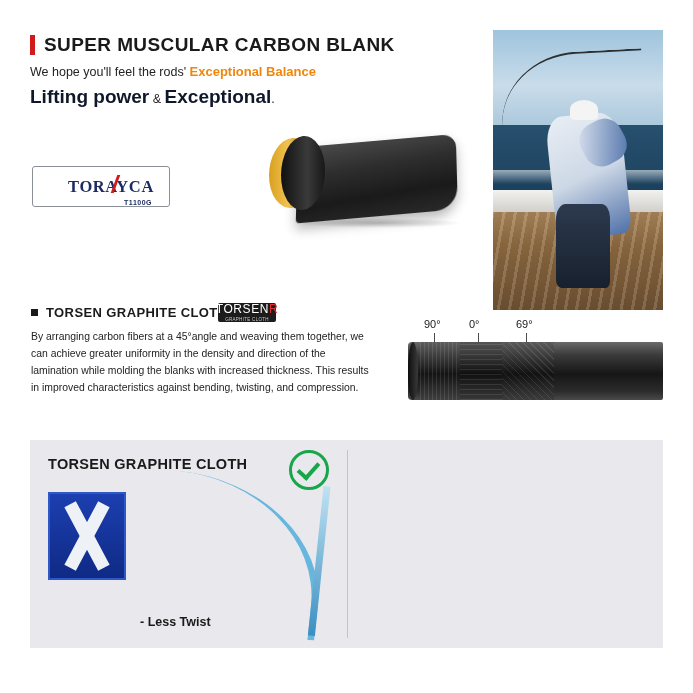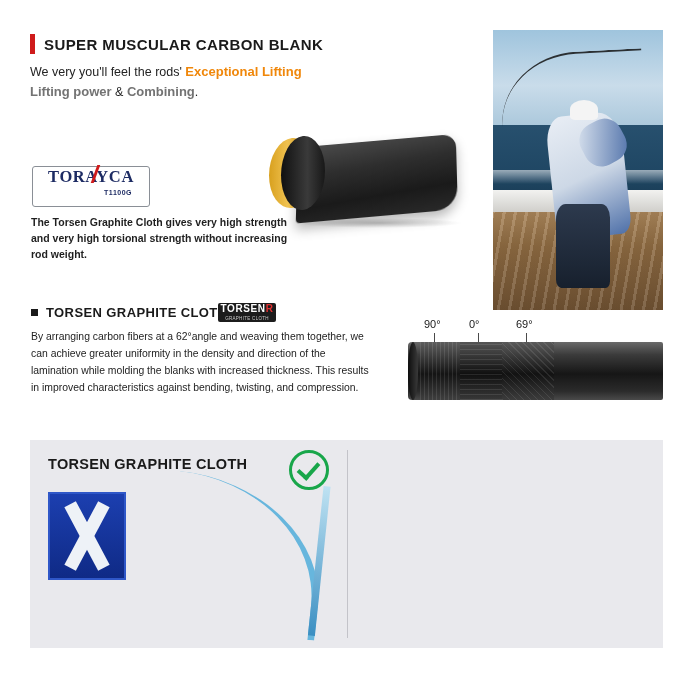--- a/index.html
+++ b/index.html
@@ -29,54 +29,55 @@
     display: flex;
     align-items: center;
   }
   .title-bar {
     width: 5px;
     height: 20px;
     background: #cf1b1b;
     margin-right: 9px;
   }
   .title-text {
-    font-size: 15px;
+    font-size: 19px;
     font-weight: bold;
     letter-spacing: 0.4px;
     color: #1a1a1a;
   }
 
   .lead {
     position: absolute;
     left: 30px;
     top: 62px;
     width: 440px;
     line-height: 1.55;
     font-size: 12.5px;
     color: #232323;
   }
   .lead .l1 { font-size: 12.5px; }
   .hl-orange { color: #f0870a; font-weight: bold; font-size: 13px; }
   .hl-red { color: #cf1b1b; font-weight: bold; font-size: 13.5px; }
-  .hl-blue { color: #737373; font-weight: bold; font-size: 13px; }
+  .hl-blue { color: #0f172a; font-weight: bold; font-size: 19px; }
   .amp { color: #232323; font-weight: normal; }
 
   
   .toray-box {
     position: absolute;
     left: 32px;
     top: 166px;
     width: 116px;
     height: 39px;
     border: 1px solid #8a8f96;
     border-radius: 3px;
     background: #fff;
     display: flex;
-    align-items: flex-start;
+    align-items: center;
     justify-content: center;
+    padding-left: 20px;
   }
   .toray-text {
     font-family: "Liberation Serif", serif;
     font-size: 16.5px;
     font-weight: bold;
     letter-spacing: 0.6px;
     color: #1d2b63;
     position: relative;
   }
   .toray-text .swoosh {
@@ -246,21 +247,21 @@
     height: 19px;
     background: #1c1c1c;
     border-radius: 2px;
     color: #fff;
     display: flex;
     flex-direction: column;
     justify-content: center;
     align-items: center;
   }
   .torsen-badge .tb1 {
-    font-size: 10px; font-weight: bold; letter-spacing: 0.6px; line-height: 1;
+    font-size: 12px; font-weight: normal; letter-spacing: 0.6px; line-height: 1;
   }
   .torsen-badge .tb1 em { color:#e03030; font-style: normal; }
   .torsen-badge .tb2 {
     font-size: 4.5px; letter-spacing: 0.3px; color:#c9c9c9; margin-top: 1.5px;
   }
 
   .sec2-body {
     position: absolute;
     left: 31px;
     top: 329px;
@@ -475,39 +476,38 @@
 
 <div class="page">
 
   <div class="title-row">
     <div class="title-bar"></div>
     <div class="title-text">SUPER MUSCULAR CARBON BLANK</div>
   </div>
 
   <div class="lead">
     <div class="l1">
-      <span>We very you'll feel the rods'</span>
-      <span class="hl-orange">Exceptional Lifting</span>
+      <span>We hope you'll feel the rods'</span>
+      <span class="hl-orange">Exceptional Balance</span>
     </div>
     <div>
       <span class="hl-blue">Lifting power</span>
       <span class="amp">&amp;</span>
-      <span class="hl-blue">Combining</span><span class="amp">.</span>
+      <span class="hl-blue">Exceptional</span><span class="amp">.</span>
     </div>
   </div>
 
   <div class="toray-box">
     <div class="toray-text">
       <span>TORAYCA</span>
       <span class="swoosh"></span>
       <span class="toray-sub">T1100G</span>
     </div>
   </div>
 
-  <div class="toray-caption">The Torsen Graphite Cloth gives very high strength and very high torsional strength without increasing rod weight.</div>
 
   <div class="roll-wrap">
     <div class="roll-shadow"></div>
     <div class="roll-sheet"></div>
     <div class="roll-core"></div>
     <div class="roll-lip"></div>
   </div>
 
   <div class="photo">
     <div class="ph-sky"></div>
@@ -527,21 +527,21 @@
     <div class="sec2-title">TORSEN GRAPHITE CLOTH</div>
   </div>
 
   <div class="torsen-badge">
     <div class="tb1">
       <span>TORSEN</span><em>R</em>
     </div>
     <div class="tb2">GRAPHITE CLOTH</div>
   </div>
 
-  <div class="sec2-body">By arranging carbon fibers at a 62°angle and weaving them together, we can achieve greater uniformity in the density and direction of the lamination while molding the blanks with increased thickness. This results in improved characteristics against bending, twisting, and compression.</div>
+  <div class="sec2-body">By arranging carbon fibers at a 45°angle and weaving them together, we can achieve greater uniformity in the density and direction of the lamination while molding the blanks with increased thickness. This results in improved characteristics against bending, twisting, and compression.</div>
 
   <div class="tube-wrap">
     <div class="ang a1">90°</div>
     <div class="ang a2">0°</div>
     <div class="ang a3">69°</div>
     <div class="tick t1"></div>
     <div class="tick t2"></div>
     <div class="tick t3"></div>
     <div class="tube"></div>
     <div class="tube-seg-90"></div>
@@ -552,18 +552,19 @@
 
   <div class="compare">
     <div class="cmp-divider"></div>
 
     <div class="cmp-col">
       <div class="cmp-title">TORSEN GRAPHITE CLOTH</div>
       <div class="mark ok"></div>
       <div class="sw-blue"></div>
       <div class="rod-blue"></div>
       <div class="bullets">
+        <div>- Less Twist</div>
       </div>
     </div>
 
   </div>
 
 </div>
 
 </body></html>

